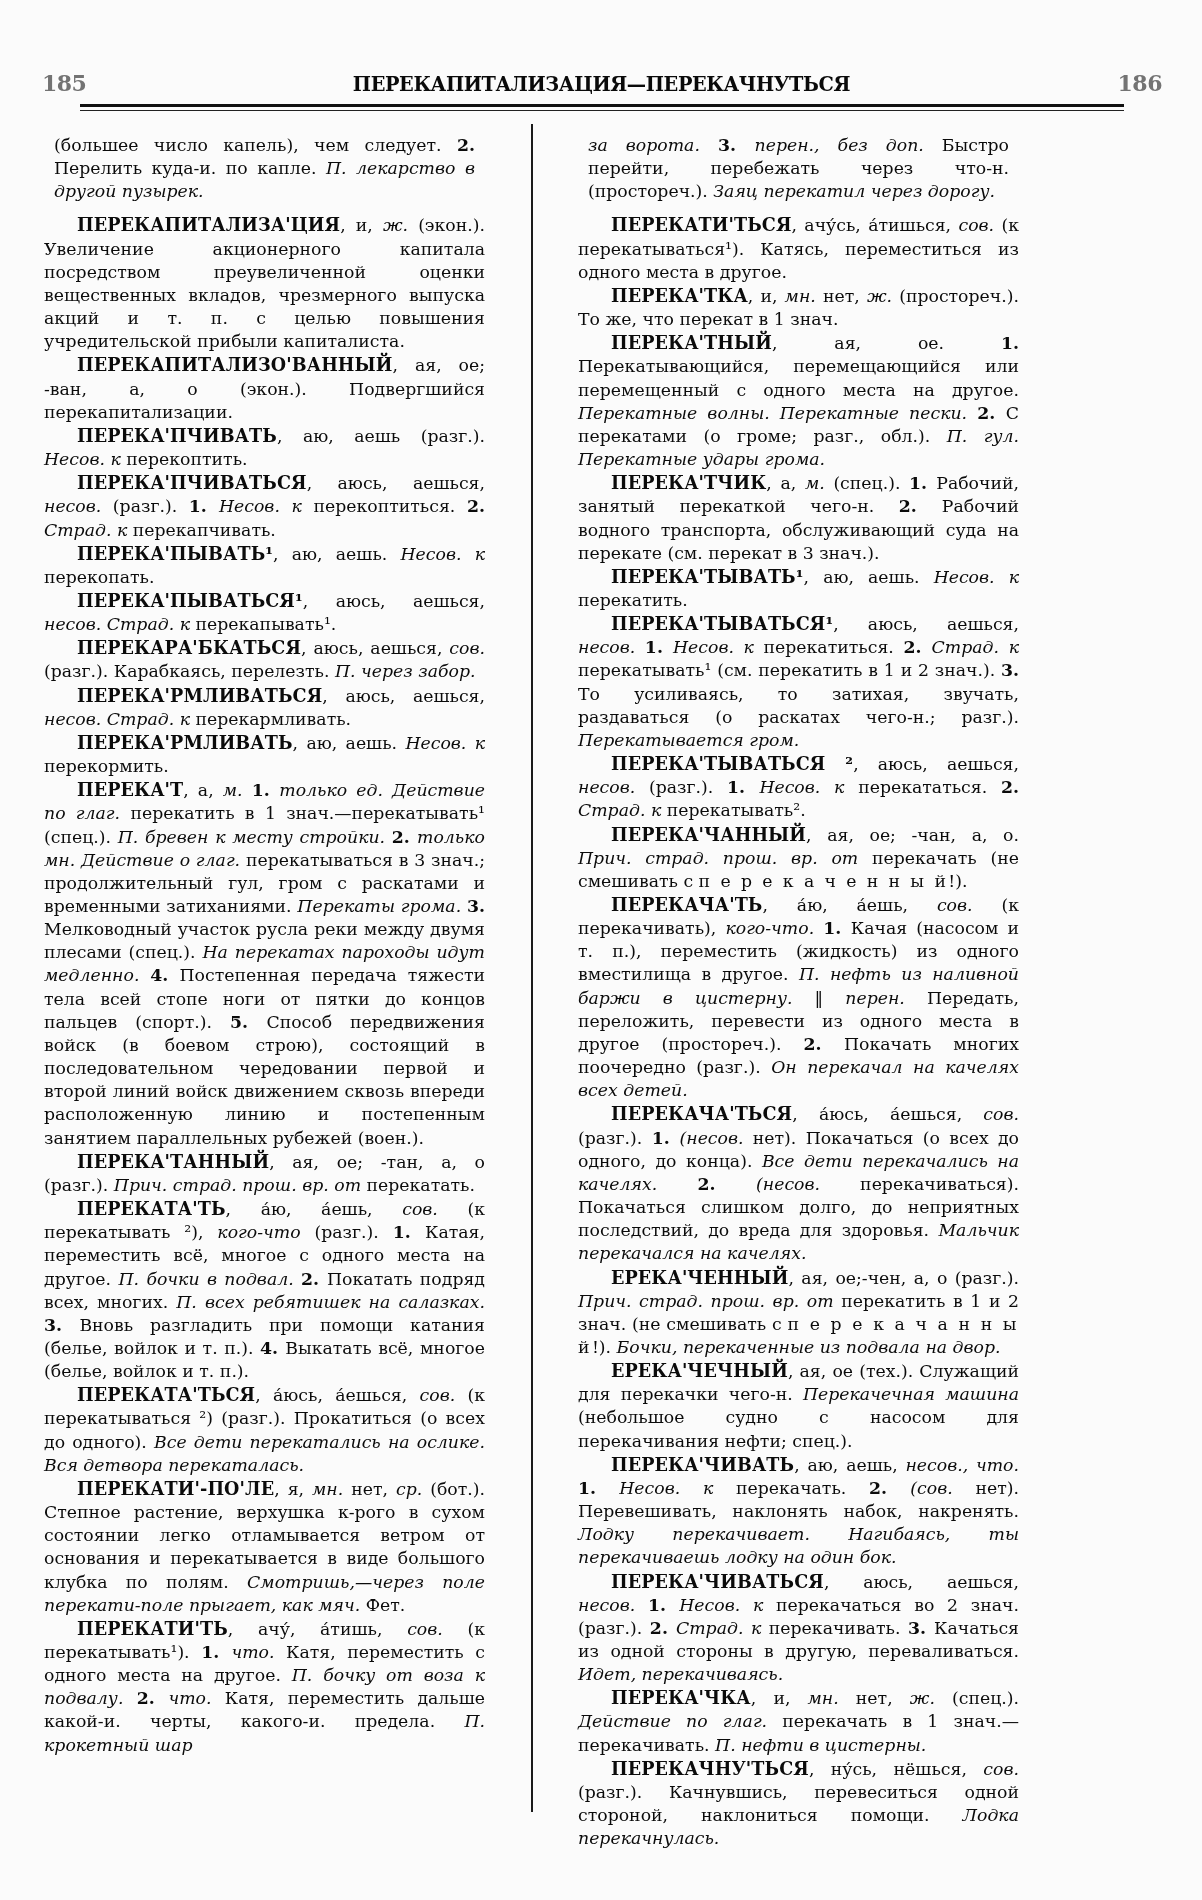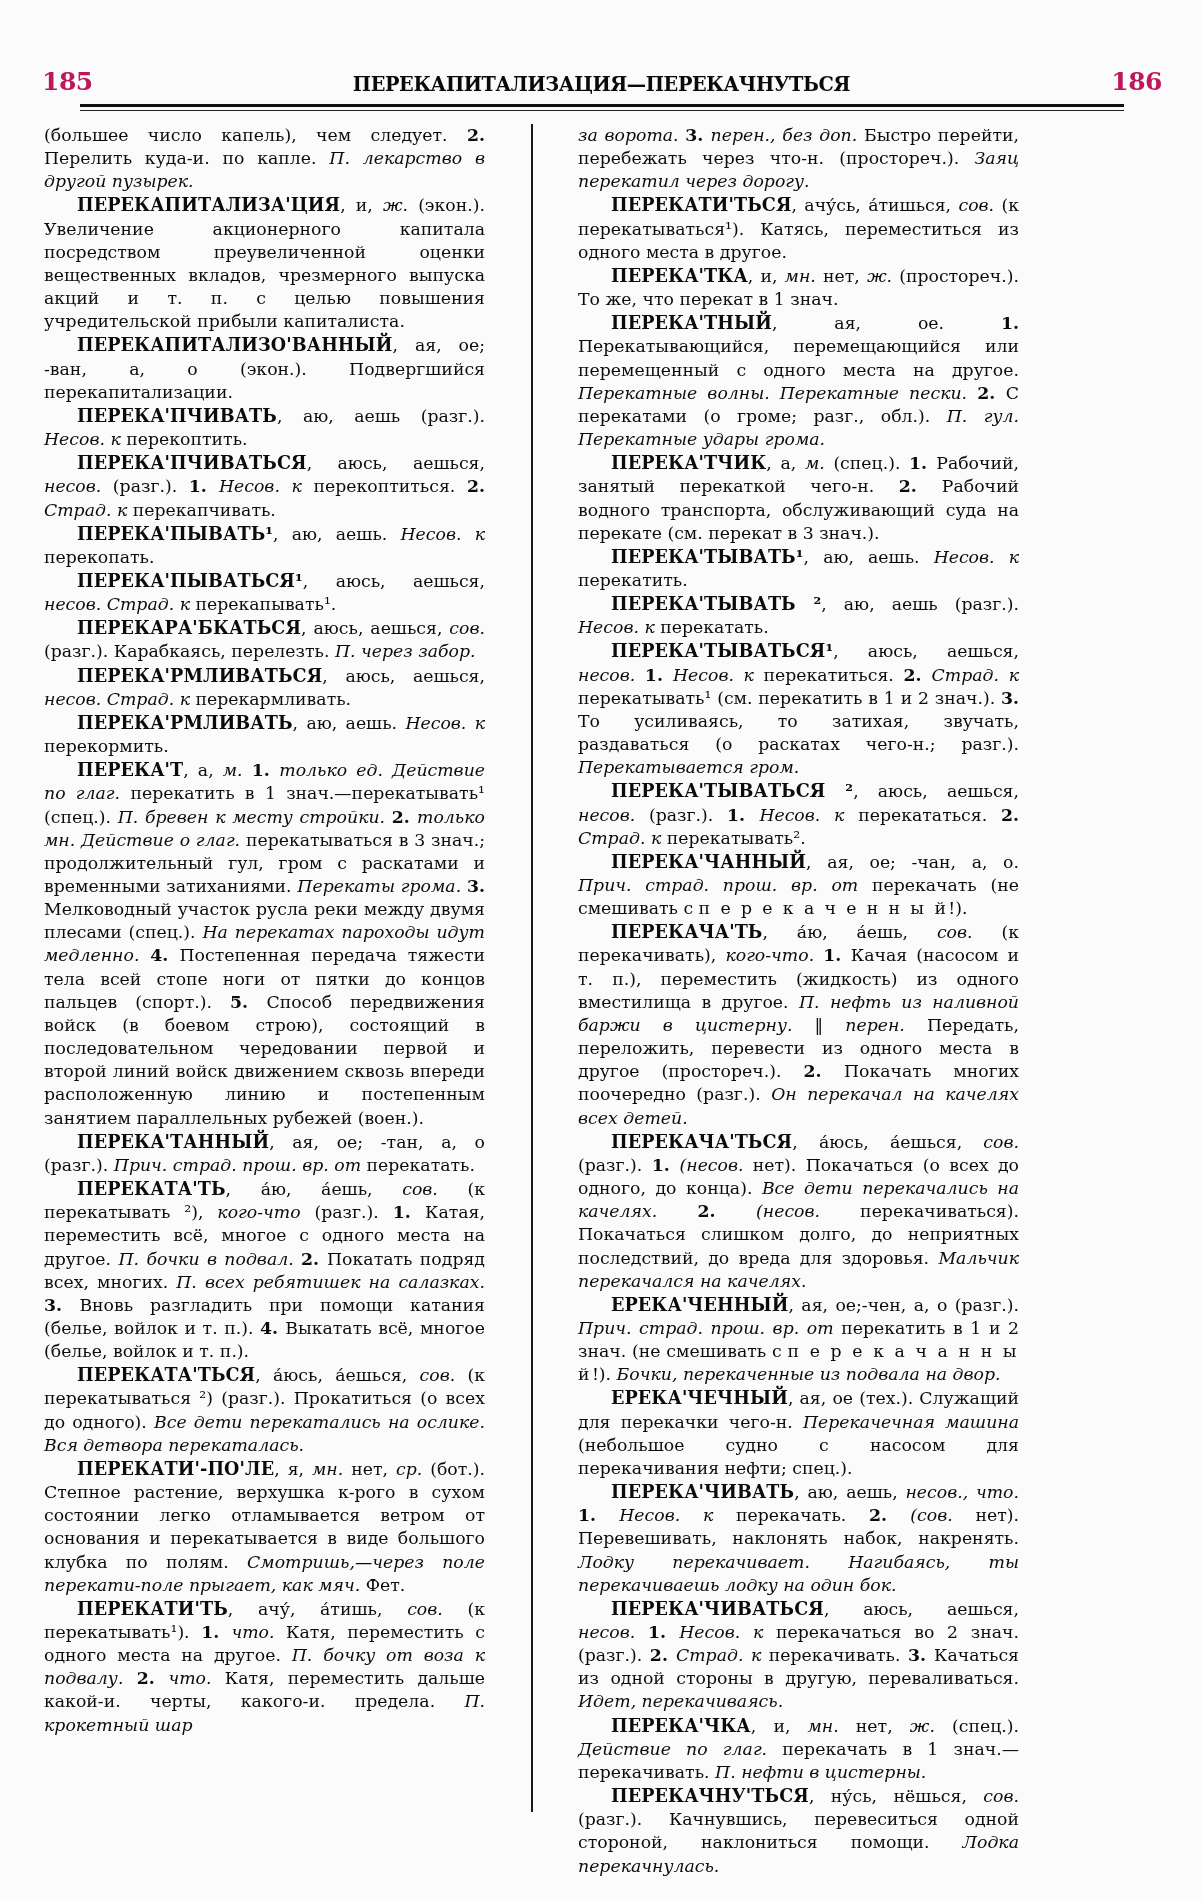--- a/index.html
+++ b/index.html
@@ -29,24 +29,24 @@
     left: 42px;
     top: 62px;
     width: 1120px;
     height: 34px;
     display: flex;
     align-items: flex-end;
     justify-content: space-between;
     font-family: "DejaVu Serif", "Liberation Serif", serif;
   }
   .folio {
-    font-size: 25px;
+    font-size: 22px;
     font-weight: bold;
     letter-spacing: -0.5px;
-    color: #be185d;
+    color: #737373;
   }
   .runtitle {
     font-size: 20.5px;
     font-weight: bold;
     letter-spacing: -0.4px;
     color: #0a0a0a;
     white-space: nowrap;
     transform: scaleX(0.94);
   }
 
@@ -109,21 +109,21 @@
   }
   .col-right { width: 441px; }
 
   
   p.e {
     margin: 0;
     text-indent: 33px;
     text-align: justify;
   }
   p.cont {
-    margin: 0;
+    margin: 10px;
     text-indent: 0;
     text-align: justify;
   }
   .hw {
     font-weight: bold;
     font-family: "DejaVu Serif", "Liberation Serif", serif;
     letter-spacing: 0.1px;
     font-size: 17.6px;
     margin-top: 24px;
   }
@@ -168,21 +168,20 @@
         <p class="e"><span class="hw">ПЕРЕКАТИ'ТЬ</span><span>, ачу́, а́тишь, </span><span class="it">сов. </span><span>(к перекатывать¹). </span><span class="b">1. </span><span class="it">что. </span><span>Катя, переместить с одного места на другое. </span><span class="it">П. бочку от воза к подвалу. </span><span class="b">2. </span><span class="it">что. </span><span>Катя, переместить дальше какой-и. черты, какого-и. предела. </span><span class="it">П. крокетный шар</span></p>
       </div>
     <div class="divider"></div>
     <div class="col col-right" id="col-right">
         <p class="cont"><span class="it">за ворота. </span><span class="b">3. </span><span class="it">перен., без доп. </span><span>Быстро перейти, перебежать через что-н. (простореч.). </span><span class="it">Заяц перекатил через дорогу.</span></p>
         <p class="e"><span class="hw">ПЕРЕКАТИ'ТЬСЯ</span><span>, ачу́сь, а́тишься, </span><span class="it">сов. </span><span>(к перекатываться¹). Катясь, переместиться из одного места в другое.</span></p>
         <p class="e"><span class="hw">ПЕРЕКА'ТКА</span><span>, и, </span><span class="it">мн. </span><span>нет, </span><span class="it">ж. </span><span>(простореч.). То же, что перекат в 1 знач.</span></p>
         <p class="e"><span class="hw">ПЕРЕКА'ТНЫЙ</span><span>, ая, ое. </span><span class="b">1. </span><span>Перекатывающийся, перемещающийся или перемещенный с одного места на другое. </span><span class="it">Перекатные волны. Перекатные пески. </span><span class="b">2. </span><span>С перекатами (о громе; разг., обл.). </span><span class="it">П. гул. Перекатные удары грома.</span></p>
         <p class="e"><span class="hw">ПЕРЕКА'ТЧИК</span><span>, а, </span><span class="it">м. </span><span>(спец.). </span><span class="b">1. </span><span>Рабочий, занятый перекаткой чего-н. </span><span class="b">2. </span><span>Рабочий водного транспорта, обслуживающий суда на перекате (см. перекат в 3 знач.).</span></p>
         <p class="e"><span class="hw">ПЕРЕКА'ТЫВАТЬ¹</span><span>, аю, аешь. </span><span class="it">Несов. </span><span class="it">к </span><span>перекатить.</span></p>
-        <p class="e"><span class="hw">ПЕРЕКА'ТЫВАТЬ ²</span><span>, аю, аешь (разг.). </span><span class="it">Несов. </span><span class="it">к </span><span>перекатать.</span></p>
         <p class="e"><span class="hw">ПЕРЕКА'ТЫВАТЬСЯ¹</span><span>, аюсь, аешься, </span><span class="it">несов. </span><span class="b">1. </span><span class="it">Несов. </span><span class="it">к </span><span>перекатиться. </span><span class="b">2. </span><span class="it">Страд. </span><span class="it">к </span><span>перекатывать¹ (см. перекатить в 1 и 2 знач.). </span><span class="b">3. </span><span>То усиливаясь, то затихая, звучать, раздаваться (о раскатах чего-н.; разг.). </span><span class="it">Перекатывается гром.</span></p>
         <p class="e"><span class="hw">ПЕРЕКА'ТЫВАТЬСЯ ²</span><span>, аюсь, аешься, </span><span class="it">несов. </span><span>(разг.). </span><span class="b">1. </span><span class="it">Несов. </span><span class="it">к </span><span>перекататься. </span><span class="b">2. </span><span class="it">Страд. </span><span class="it">к </span><span>перекатывать².</span></p>
         <p class="e"><span class="hw">ПЕРЕКА'ЧАННЫЙ</span><span>, ая, ое; -чан, а, о. </span><span class="it">Прич. страд. прош. вр. от </span><span>перекачать (не смешивать с </span><span class="sp">п е р е к а ч е н н ы й</span><span>!).</span></p>
         <p class="e"><span class="hw">ПЕРЕКАЧА'ТЬ</span><span>, а́ю, а́ешь, </span><span class="it">сов. </span><span>(к перекачивать), </span><span class="it">кого-что. </span><span class="b">1. </span><span>Качая (насосом и т. п.), переместить (жидкость) из одного вместилища в другое. </span><span class="it">П. нефть из наливной баржи в цистерну. </span><span>‖ </span><span class="it">перен. </span><span>Передать, переложить, перевести из одного места в другое (простореч.). </span><span class="b">2. </span><span>Покачать многих поочередно (разг.). </span><span class="it">Он перекачал на качелях всех детей.</span></p>
         <p class="e"><span class="hw">ПЕРЕКАЧА'ТЬСЯ</span><span>, а́юсь, а́ешься, </span><span class="it">сов. </span><span>(разг.). </span><span class="b">1. </span><span class="it">(несов. </span><span>нет). Покачаться (о всех до одного, до конца). </span><span class="it">Все дети перекачались на качелях. </span><span class="b">2. </span><span class="it">(несов. </span><span>перекачиваться). Покачаться слишком долго, до неприятных последствий, до вреда для здоровья. </span><span class="it">Мальчик перекачался на качелях.</span></p>
         <p class="e"><span class="hw">ЕРЕКА'ЧЕННЫЙ</span><span>, ая, ое;-чен, а, о (разг.). </span><span class="it">Прич. страд. прош. вр. от </span><span>перекатить в 1 и 2 знач. (не смешивать с </span><span class="sp">п е р е к а ч а н н ы й</span><span>!). </span><span class="it">Бочки, перекаченные из подвала на двор.</span></p>
         <p class="e"><span class="hw">ЕРЕКА'ЧЕЧНЫЙ</span><span>, ая, ое (тех.). Служащий для перекачки чего-н. </span><span class="it">Перекачечная машина </span><span>(небольшое судно с насосом для перекачивания нефти; спец.).</span></p>
         <p class="e"><span class="hw">ПЕРЕКА'ЧИВАТЬ</span><span>, аю, аешь, </span><span class="it">несов., что. </span><span class="b">1. </span><span class="it">Несов. </span><span class="it">к </span><span>перекачать. </span><span class="b">2. </span><span class="it">(сов. </span><span>нет). Перевешивать, наклонять набок, накренять. </span><span class="it">Лодку перекачивает. Нагибаясь, ты перекачиваешь лодку на один бок.</span></p>
         <p class="e"><span class="hw">ПЕРЕКА'ЧИВАТЬСЯ</span><span>, аюсь, аешься, </span><span class="it">несов. </span><span class="b">1. </span><span class="it">Несов. </span><span class="it">к </span><span>перекачаться во 2 знач. (разг.). </span><span class="b">2. </span><span class="it">Страд. </span><span class="it">к </span><span>перекачивать. </span><span class="b">3. </span><span>Качаться из одной стороны в другую, переваливаться. </span><span class="it">Идет, перекачиваясь.</span></p>
         <p class="e"><span class="hw">ПЕРЕКА'ЧКА</span><span>, и, </span><span class="it">мн. </span><span>нет, </span><span class="it">ж. </span><span>(спец.). </span><span class="it">Действие по глаг. </span><span>перекачать в 1 знач.—перекачивать. </span><span class="it">П. нефти в цистерны.</span></p>

